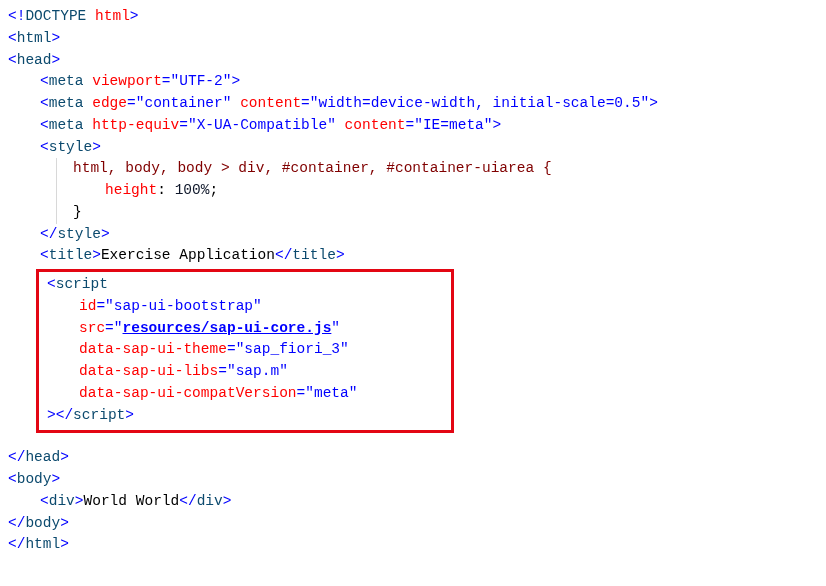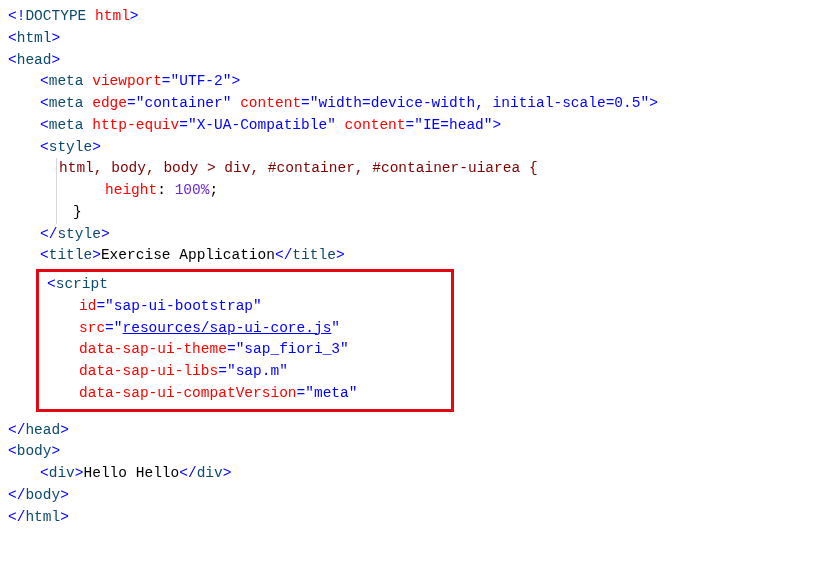--- a/index.html
+++ b/index.html
@@ -18,31 +18,31 @@
   .i1 { padding-left: 32px; }
   .i2 { padding-left: 64px; }
   .i3 { padding-left: 96px; }
   .tag  { color: #0000ff; }   
   .name { color: #0c4a6e; }   
   .attr { color: #ff0000; }   
   .str  { color: #0000ff; }   
   .text { color: #000000; }   
   .sel  { color: #800000; }   
   .prop { color: #ff0000; text-align: center; }   
-  .val  { color: #6d28d9; }   
-  .linkish { text-decoration: underline; }
+  .val  { color: #0f172a; }   
+  .linkish { text-decoration: underline; font-weight: bold; }
   .guide { border-left: 1px solid #d8d8d8; }
   .hl {
     border: 3px solid #e30613;
     padding: 2px 4px 4px 4px;
     display: block;
     width: 404px;
     margin-left: 28px;
     margin-top: 2px;
-    margin-bottom: 8px;
+    margin-bottom: 14px;
   }
   .hl .i1b { padding-left: 4px; }
   .hl .i2b { padding-left: 36px; }
 </style>
 </head>
 <body>
 
 <span class="line">
   <span class="tag">&lt;!</span><span class="name">DOCTYPE</span>
   <span class="attr">html</span><span class="tag">&gt;</span>
@@ -63,27 +63,27 @@
 
 <span class="line i1">
   <span class="tag">&lt;</span><span class="name">meta</span>
   <span class="attr">edge</span><span class="tag">=</span><span class="str">"</span><span class="str">container</span><span class="str">"</span>
   <span class="attr">content</span><span class="tag">=</span><span class="str">"</span><span class="str">width=device-width, initial-scale=0.5</span><span class="str">"</span><span class="tag">&gt;</span>
 </span>
 
 <span class="line i1">
   <span class="tag">&lt;</span><span class="name">meta</span>
   <span class="attr">http-equiv</span><span class="tag">=</span><span class="str">"</span><span class="str">X-UA-Compatible</span><span class="str">"</span>
-  <span class="attr">content</span><span class="tag">=</span><span class="str">"</span><span class="str">IE=head</span><span class="str">"</span><span class="tag">&gt;</span>
+  <span class="attr">content</span><span class="tag">=</span><span class="str">"</span><span class="str">IE=meta</span><span class="str">"</span><span class="tag">&gt;</span>
 </span>
 
 <span class="line i1">
   <span class="tag">&lt;</span><span class="name">style</span><span class="tag">&gt;</span>
 </span>
-<span class="line i2 guide" style="margin-left:48px;padding-left:2px;">
+<span class="line i2 guide" style="margin-left:48px;padding-left:16px;">
   <span class="sel">html, body, body &gt; div, #container, #container-uiarea {</span>
 </span>
 <span class="line i3 guide" style="margin-left:48px;padding-left:48px;">
   <span class="prop">height</span><span class="text">: </span><span class="val">100%</span><span class="text">;</span>
 </span>
 <span class="line i2 guide" style="margin-left:48px;padding-left:16px;">
   <span class="text">}</span>
 </span>
 <span class="line i1">
   <span class="tag">&lt;/</span><span class="name">style</span><span class="tag">&gt;</span>
@@ -105,32 +105,35 @@
   </span>
   <span class="line i2b">
     <span class="attr">data-sap-ui-theme</span><span class="tag">=</span><span class="str">"</span><span class="str">sap_fiori_3</span><span class="str">"</span>
   </span>
   <span class="line i2b">
     <span class="attr">data-sap-ui-libs</span><span class="tag">=</span><span class="str">"</span><span class="str">sap.m</span><span class="str">"</span>
   </span>
   <span class="line i2b">
     <span class="attr">data-sap-ui-compatVersion</span><span class="tag">=</span><span class="str">"</span><span class="str">meta</span><span class="str">"</span>
   </span>
+  <span class="line i1b">
+    <span class="tag">&gt;&lt;/</span><span class="name">script</span><span class="tag">&gt;</span>
+  </span>
 </span>
 
 <span class="line">
   <span class="tag">&lt;/</span><span class="name">head</span><span class="tag">&gt;</span>
 </span>
 
 <span class="line">
   <span class="tag">&lt;</span><span class="name">body</span><span class="tag">&gt;</span>
 </span>
 
 <span class="line i1">
-  <span class="tag">&lt;</span><span class="name">div</span><span class="tag">&gt;</span><span class="text">Hello Hello</span><span class="tag">&lt;/</span><span class="name">div</span><span class="tag">&gt;</span>
+  <span class="tag">&lt;</span><span class="name">div</span><span class="tag">&gt;</span><span class="text">World World</span><span class="tag">&lt;/</span><span class="name">div</span><span class="tag">&gt;</span>
 </span>
 
 <span class="line">
   <span class="tag">&lt;/</span><span class="name">body</span><span class="tag">&gt;</span>
 </span>
 
 <span class="line">
   <span class="tag">&lt;/</span><span class="name">html</span><span class="tag">&gt;</span>
 </span>
 

